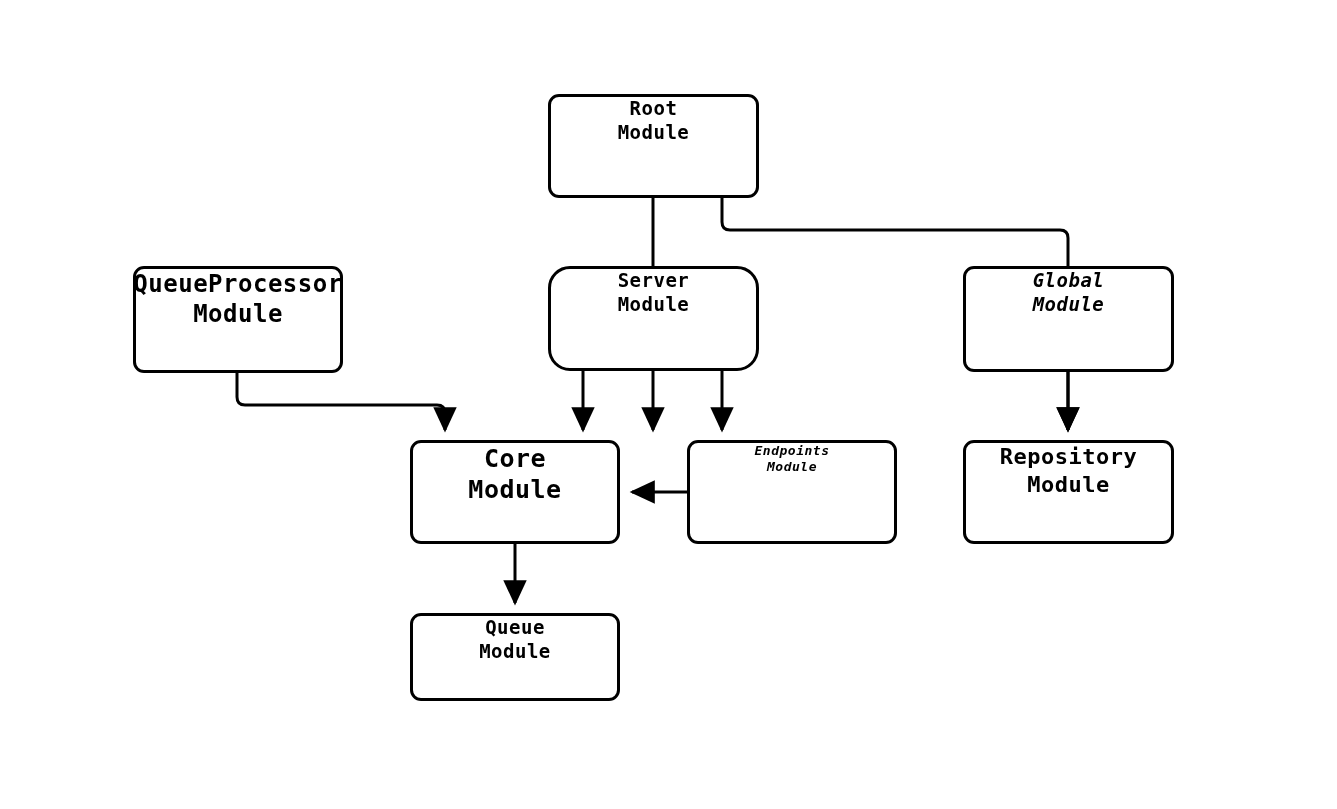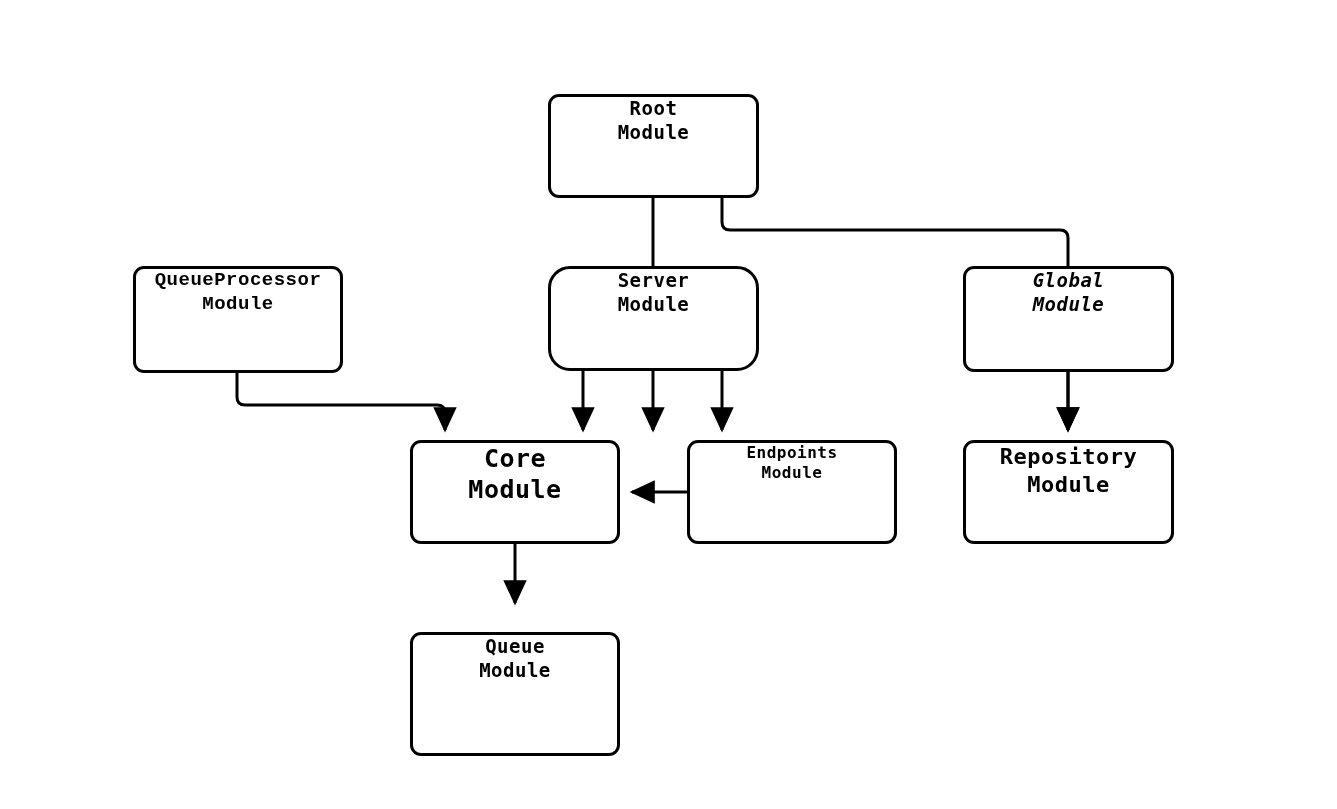--- a/index.html
+++ b/index.html
@@ -69,42 +69,42 @@
         <path d="M 515 544 L 515 603" fill="none" stroke="#000000" stroke-width="3" stroke-linecap="butt" stroke-linejoin="round" marker-end="url(#arrowhead)"></path>
       </g>
   </svg>
 
   <div id="nodes-layer">
       <div class="node" style="left: 548px; top: 94px; width: 211px; height: 104px; border-width: 3px; border-color: rgb(0, 0, 0); border-radius: 11px;">
         <div class="node-label" style="font-size: 19px; color: rgb(0, 0, 0);">Root
 Module</div>
       </div>
       <div class="node" style="left: 133px; top: 266px; width: 210px; height: 107px; border-width: 3px; border-color: rgb(0, 0, 0); border-radius: 11px;">
-        <div class="node-label" style="font-size: 19px; color: rgb(0, 0, 0); font-family: Liberation Mono, monospace;">QueueProcessor
+        <div class="node-label" style="font-size: 24px; color: rgb(0, 0, 0);">QueueProcessor
 Module</div>
       </div>
       <div class="node" style="left: 548px; top: 266px; width: 211px; height: 105px; border-width: 3px; border-color: rgb(0, 0, 0); border-radius: 22px;">
         <div class="node-label" style="font-size: 19px; color: rgb(0, 0, 0);">Server
 Module</div>
       </div>
       <div class="node" style="left: 963px; top: 266px; width: 211px; height: 106px; border-width: 3px; border-color: rgb(0, 0, 0); border-radius: 11px; font-style: italic;">
         <div class="node-label" style="font-size: 19px; color: rgb(0, 0, 0);">Global
 Module</div>
       </div>
       <div class="node" style="left: 410px; top: 440px; width: 210px; height: 104px; border-width: 3px; border-color: rgb(0, 0, 0); border-radius: 11px;">
         <div class="node-label" style="font-size: 25px; color: rgb(0, 0, 0);">Core
 Module</div>
       </div>
       <div class="node" style="left: 687px; top: 440px; width: 210px; height: 104px; border-width: 3px; border-color: rgb(0, 0, 0); border-radius: 11px;">
-        <div class="node-label" style="font-size: 16px; color: rgb(0, 0, 0);">Endpoints
+        <div class="node-label" style="font-size: 13px; color: rgb(0, 0, 0); font-style: italic;">Endpoints
 Module</div>
       </div>
       <div class="node" style="left: 963px; top: 440px; width: 211px; height: 104px; border-width: 3px; border-color: rgb(0, 0, 0); border-radius: 11px;">
         <div class="node-label" style="font-size: 22px; color: rgb(0, 0, 0);">Repository
 Module</div>
       </div>
-      <div class="node" style="left: 410px; top: 613px; width: 210px; height: 124px; border-width: 3px; border-color: rgb(0, 0, 0); border-radius: 11px; margin-top: 19px;">
+      <div class="node" style="left: 410px; top: 613px; width: 210px; height: 88px; border-width: 3px; border-color: rgb(0, 0, 0); border-radius: 11px;">
         <div class="node-label" style="font-size: 19px; color: rgb(0, 0, 0);">Queue
 Module</div>
       </div>
     </div>
 
 </div>
 
 </body></html>

